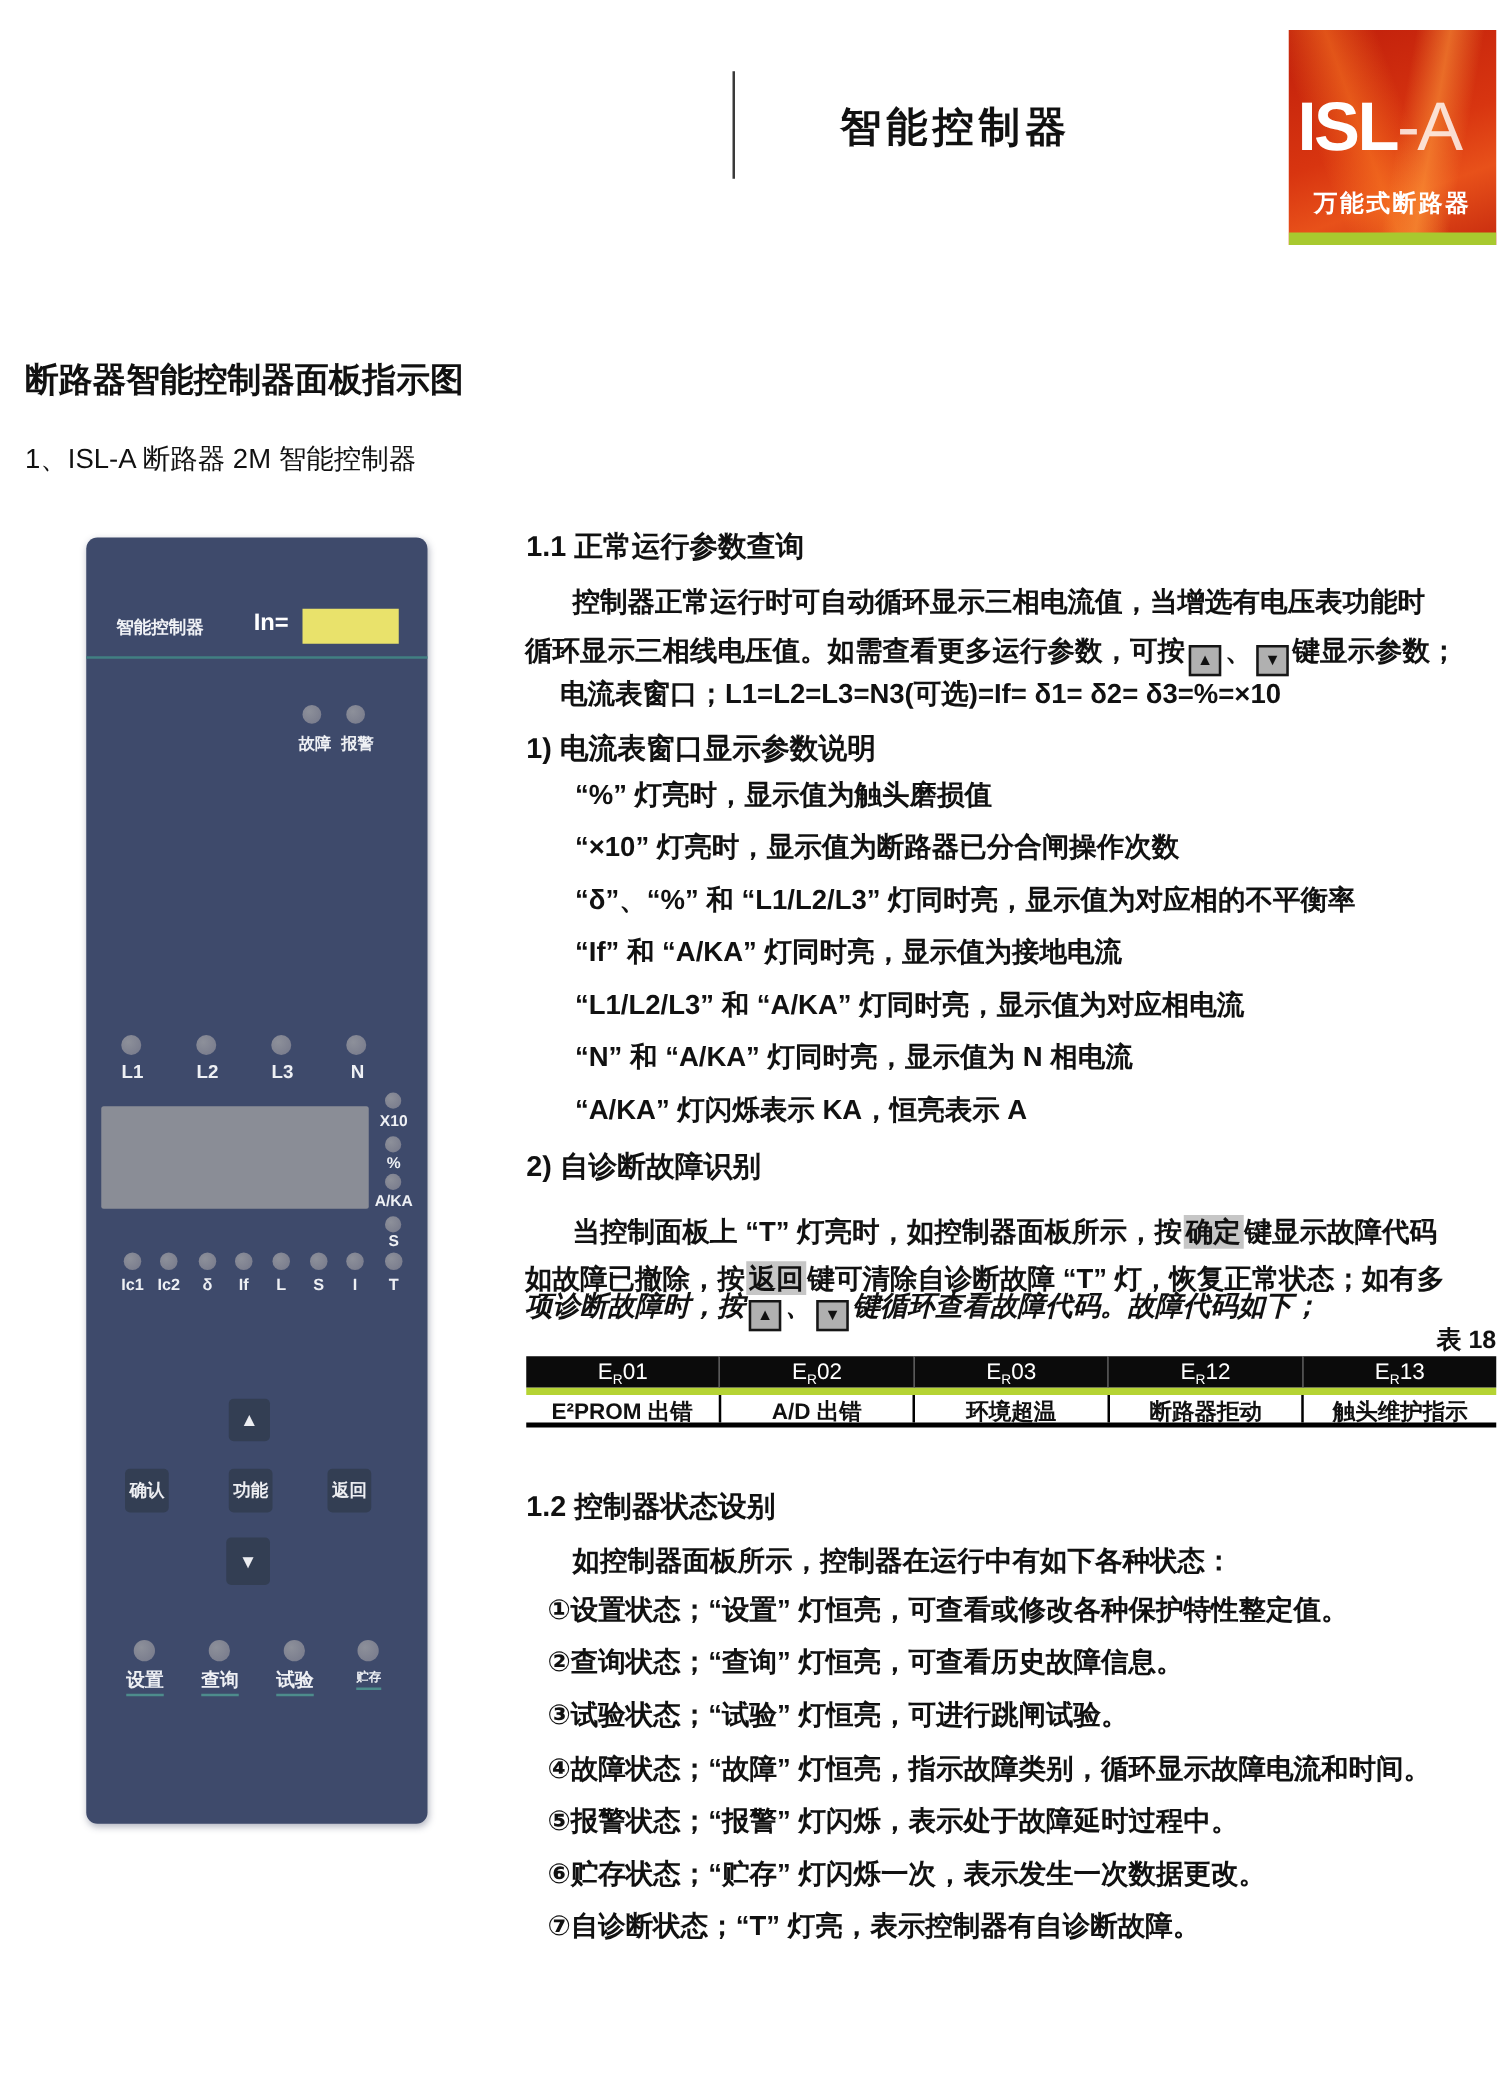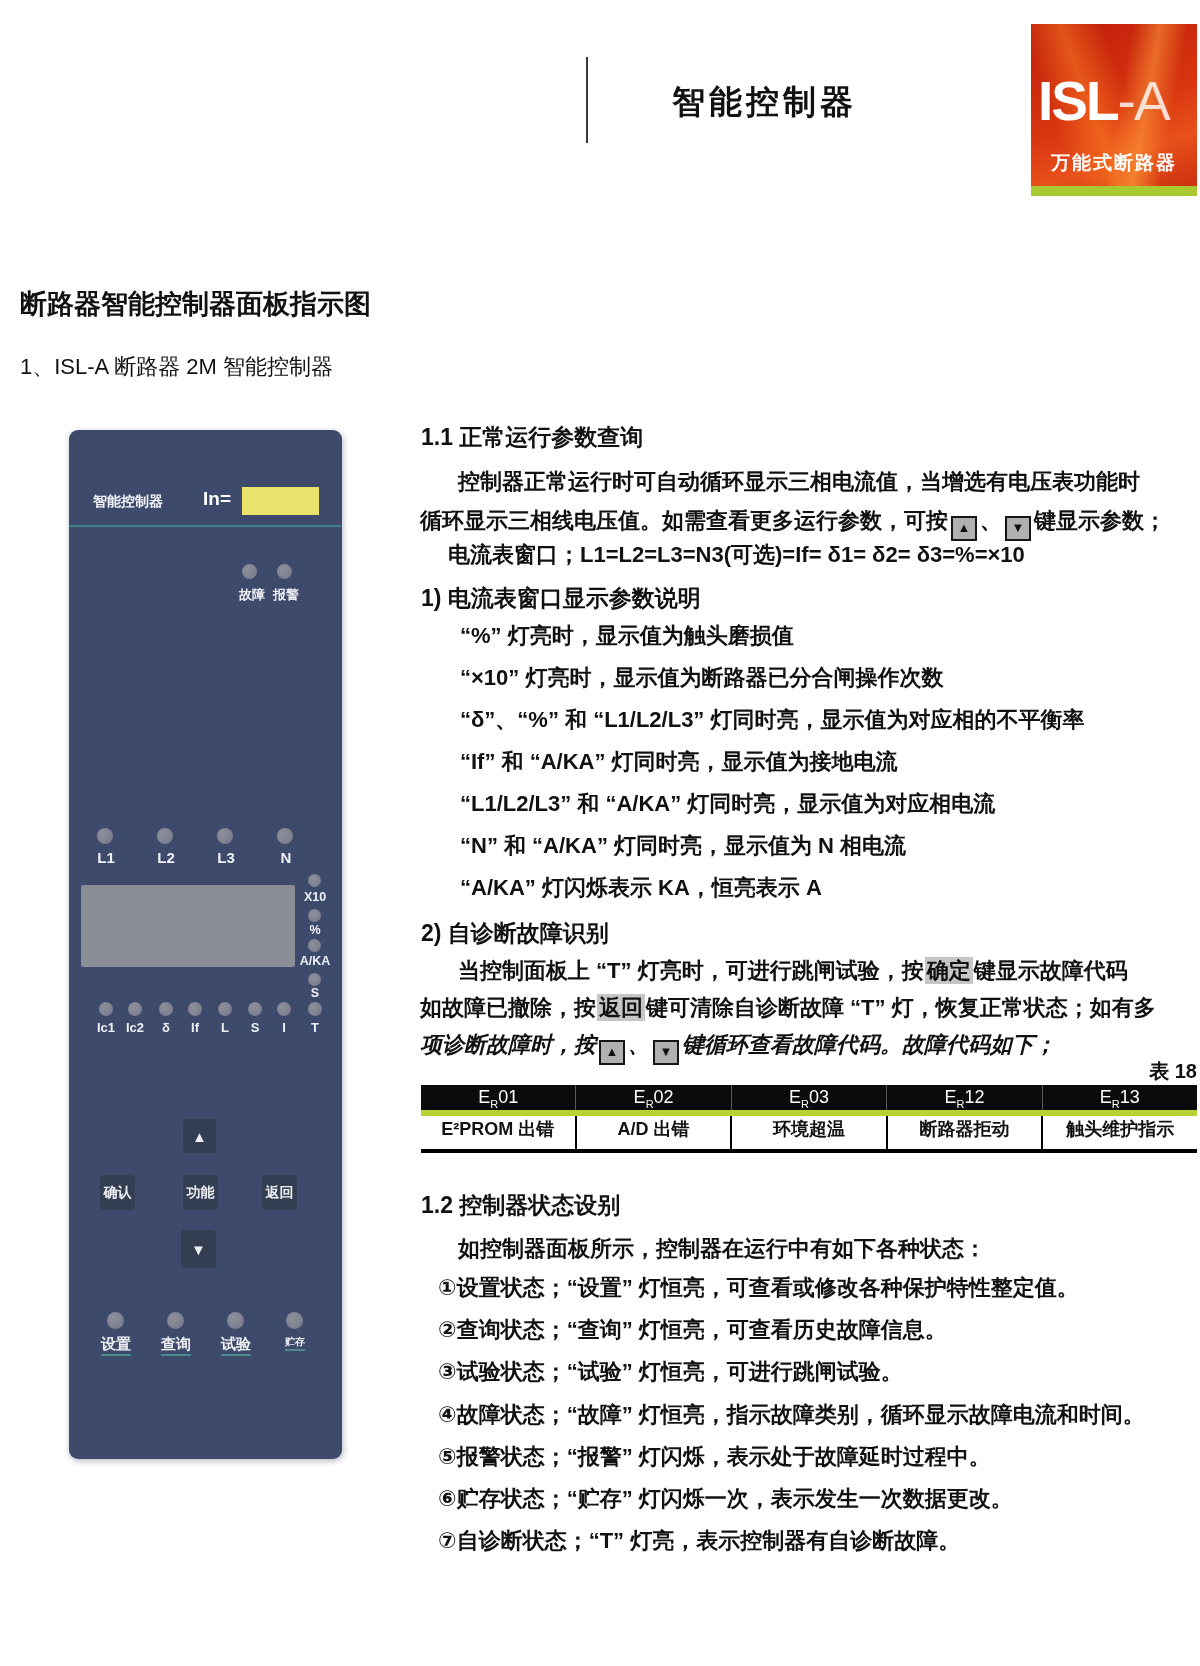--- a/index.html
+++ b/index.html
@@ -35,31 +35,31 @@
   .pl{position:absolute;color:#eef0f4;font-weight:700;white-space:nowrap;transform:translateX(-50%);}
   .display{position:absolute;left:12px;top:455px;width:214px;height:82px;background:#8a8d96;border-radius:2px;}
   .btn{position:absolute;background:#333e53;border-radius:4px;color:#edeef2;display:flex;align-items:center;justify-content:center;
     font-size:14px;font-weight:700;cursor:default;}
   .uline{border-bottom:2px solid #4d8c8c;padding-bottom:2px;}
   
   .hsec{position:absolute;font-size:23px;font-weight:700;white-space:nowrap;}
   .line{position:absolute;font-size:22px;font-weight:600;white-space:nowrap;line-height:27px;}
   .key{display:inline-block;box-sizing:border-box;width:26px;height:25px;line-height:20px;text-align:center;
     background:#b0b0b0;border:2px solid #161616;font-size:13px;color:#111;vertical-align:-4px;margin:0 3px;}
-  .keyt{display:inline-block;background:#c6c6c6;padding:0 2px;margin:0 1px;}
+  .keyt{display:inline-block;background:#c6c6c6;padding:0 2px;margin:15px 1px;}
   
   .tcap{position:absolute;left:421px;top:1058px;width:776px;text-align:right;font-size:20px;font-weight:600;}
   .ftable{position:absolute;left:421px;top:1085px;width:776px;}
   .trow{display:flex;}
   .th{flex:1;background:#0b0b0b;color:#ffffff;text-align:center;font-size:18px;height:25px;line-height:25px;}
   .th + .th{border-left:1px solid #5a5a5a;}
   .th sub{font-size:11px;}
   .tgreen{height:6px;background:#b5d334;}
   .tbody{border-bottom:4px solid #000;}
-  .td{flex:1;box-sizing:border-box;text-align:center;font-size:18px;font-weight:600;height:33px;line-height:26px;}
+  .td{flex:1;box-sizing:border-box;text-align:center;font-size:18px;font-weight:600;height:22px;line-height:26px;}
   .td + .td{border-left:2px solid #000;}
 </style>
 </head>
 <body>
 
 <div class="vline"></div>
 <div class="doc-title">智能控制器</div>
 
 <div class="logo">
   <div class="logo-main"><span>ISL</span><span class="logo-a">-A</span></div>
@@ -142,21 +142,21 @@
 <div class="hsec" style="left:421px;top:583px;">1) 电流表窗口显示参数说明</div>
 <div class="line" style="left:460px;top:622px;"><span>“%” 灯亮时，显示值为触头磨损值</span></div>
 <div class="line" style="left:460px;top:664px;"><span>“×10” 灯亮时，显示值为断路器已分合闸操作次数</span></div>
 <div class="line" style="left:460px;top:706px;"><span>“δ”、“%” 和 “L1/L2/L3” 灯同时亮，显示值为对应相的不平衡率</span></div>
 <div class="line" style="left:460px;top:748px;"><span>“If” 和 “A/KA” 灯同时亮，显示值为接地电流</span></div>
 <div class="line" style="left:460px;top:790px;"><span>“L1/L2/L3” 和 “A/KA” 灯同时亮，显示值为对应相电流</span></div>
 <div class="line" style="left:460px;top:832px;"><span>“N” 和 “A/KA” 灯同时亮，显示值为 N 相电流</span></div>
 <div class="line" style="left:460px;top:874px;"><span>“A/KA” 灯闪烁表示 KA，恒亮表示 A</span></div>
 
 <div class="hsec" style="left:421px;top:918px;">2) 自诊断故障识别</div>
-<div class="line" style="left:458px;top:957px;"><span>当控制面板上 “T” 灯亮时，可进行跳闸试验，按</span><span class="keyt">确定</span><span>键显示故障代码</span></div>
+<div class="line" style="left:458px;top:957px;"><span>当控制面板上 “T” 灯亮时，如控制器面板所示，按</span><span class="keyt">确定</span><span>键显示故障代码</span></div>
 <div class="line" style="left:420px;top:994px;"><span>如故障已撤除，按</span><span class="keyt">返回</span><span>键可清除自诊断故障 “T” 灯，恢复正常状态；如有多</span></div>
 <div class="line" style="left:420px;top:1031px;font-style:italic;"><span>项诊断故障时，按</span><span class="key">▲</span><span>、</span><span class="key">▼</span><span>键循环查看故障代码。故障代码如下；</span></div>
 
 <div class="tcap">表  18</div>
 <div class="ftable">
   <div class="trow">
     <div class="th"><span>E</span><sub>R</sub><span>01</span></div>
     <div class="th"><span>E</span><sub>R</sub><span>02</span></div>
     <div class="th"><span>E</span><sub>R</sub><span>03</span></div>
     <div class="th"><span>E</span><sub>R</sub><span>12</span></div>

